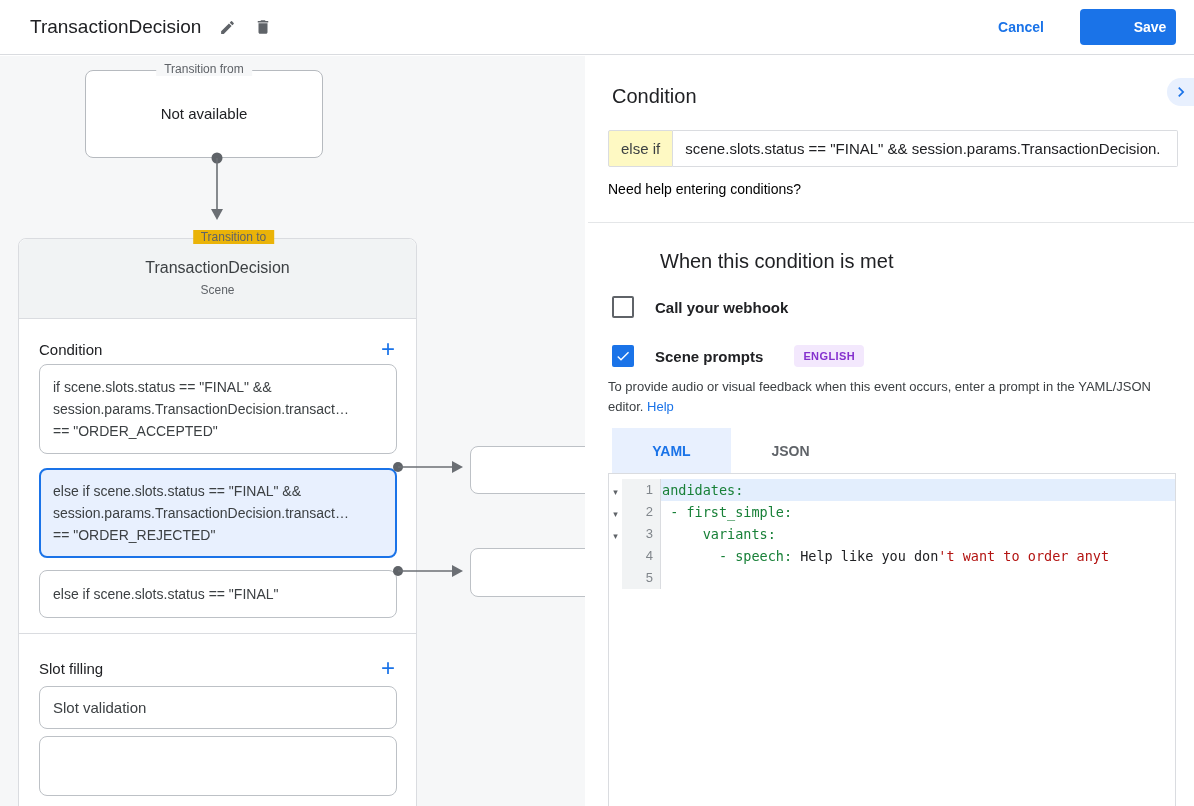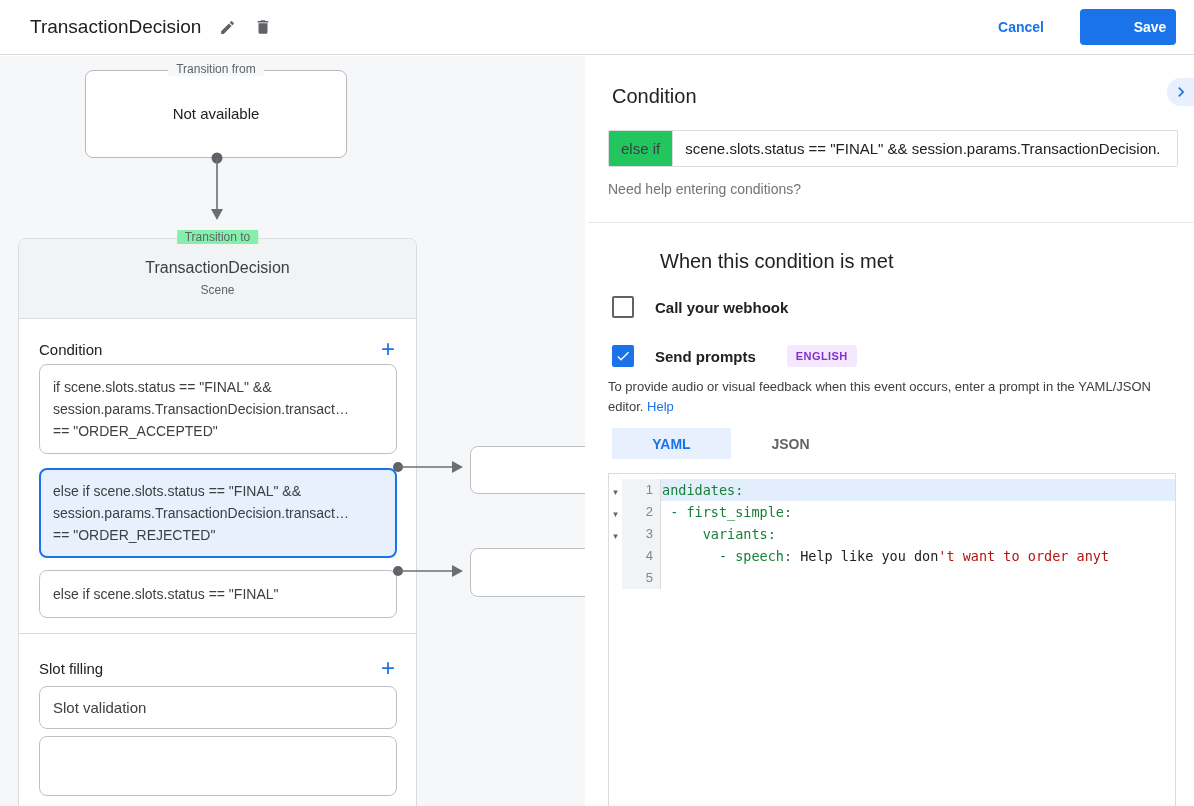--- a/index.html
+++ b/index.html
@@ -18,30 +18,30 @@
   .topbar-spacer { flex:1; }
   .cancel-btn { background:none; border:none; color:#1a73e8; font-family:"Liberation Sans",sans-serif;
                 font-size:14px; font-weight:bold; cursor:pointer; margin-right:36px; }
   .save-btn { background:#1a73e8; border:none; color:#fff; font-family:"Liberation Sans",sans-serif;
               font-size:14px; font-weight:bold; border-radius:4px; width:96px; height:36px; cursor:pointer;padding-left:44px; }
 
   
   .canvas { position:absolute; top:56px; left:0; width:585px; height:750px; background:#f6f7f8; overflow:hidden; }
   .connectors { position:absolute; top:0; left:0; width:585px; height:750px; pointer-events:none; z-index:3; }
 
-  .from-box { position:absolute; left:85px; top:14px; width:262px; height:88px; background:#fff;
+  .from-box { position:absolute; left:85px; top:14px; width:238px; height:88px; background:#fff;
               border:1px solid #b6babf; border-radius:8px; z-index:1; }
   .legend { position:absolute; top:-9px; left:50%; transform:translateX(-50%); font-size:12px;
             color:#5f6368; padding:0 8px; white-space:nowrap; }
   .from-box .legend { background:#f6f7f8; }
   .from-box .from-value { display:block; text-align:center; margin-top:34px; font-size:15px; color:#202124; }
 
   .scene-card { position:absolute; left:18px; top:182px; width:399px; height:640px; background:#fff;
                 border:1px solid #dadce0; border-radius:8px 8px 0 0; z-index:1; }
-  .scene-card .legend { background:#86efac; }
+  .scene-card .legend { background:#eab308;margin-left:16px; }
   .scene-head { height:80px; background:#f1f3f4; border-bottom:1px solid #dadce0; border-radius:8px 8px 0 0; text-align:center; }
   .scene-title { display:block; padding-top:20px; font-size:16px; color:#3c4043; }
   .scene-subtitle { display:block; padding-top:6px; font-size:12px; color:#5f6368; }
 
   .row-label { font-size:15px; color:#202124; }
   .plus-btn { background:none; border:none; cursor:pointer; width:24px; height:24px; position:relative; }
   .plus-icon::before { content:"+"; font-size:24px; font-weight:400; color:#1a73e8; line-height:22px; }
   .on-enter-row { height:60px; display:flex; align-items:center; justify-content:space-between;
                   padding:0 16px 0 20px; border-bottom:1px solid #dadce0; }
   .section-label-row { display:flex; align-items:center; justify-content:space-between; padding:18px 16px 3px 20px; }
@@ -64,44 +64,44 @@
   .target-box.t2 { top:492px; height:49px; }
 
   
   .panel { position:absolute; top:56px; left:585px; width:609px; height:750px; background:#fff; }
   .panel-heading { margin:29px 0 0 27px; font-size:20px; font-weight:400; color:#202124; }
   .collapse-btn { position:absolute; top:22px; right:0; width:27px; height:28px; background:#e8f0fe;
                   border:none; border-radius:14px 0 0 14px; cursor:pointer; display:flex; align-items:center; justify-content:center; }
   .collapse-btn svg { fill:#1a73e8; }
 
   .cond-input-row { position:absolute; top:74px; left:23px; right:16px; display:flex; height:37px; }
-  .cond-prefix { background:#22c55e; border:1px solid #dadce0; border-radius:2px 0 0 2px; font-size:15px;
+  .cond-prefix { background:#fef9c3; border:1px solid #dadce0; border-radius:2px 0 0 2px; font-size:15px;
                  color:#3c4043; display:flex; align-items:center; padding:0 12px; white-space:nowrap; }
   .cond-input { flex:1; border:1px solid #dadce0; border-left:none; border-radius:0 2px 2px 0; font-size:15px;
                 color:#202124; padding:0 12px; font-family:"Liberation Sans",sans-serif; outline:none; min-width:0; }
-  .help-link { position:absolute; top:125px; left:23px; font-size:14px; color:#737373; text-decoration:none; }
+  .help-link { position:absolute; top:125px; left:23px; font-size:14px; color:#000000; text-decoration:none; }
   .panel-divider { position:absolute; top:166px; left:3px; right:0; border-top:1px solid #e4e6e8; }
 
   .when-heading { position:absolute; top:194px; left:27px; font-size:20px; font-weight:400; color:#202124;margin-left:48px; }
   .check-row { position:absolute; left:27px; display:flex; align-items:center; }
   .check-row.webhook { top:240px; }
   .check-row.prompts { top:289px; }
   .checkbox { width:22px; height:22px; border-radius:2px; margin-right:21px; cursor:pointer; flex:none; }
   .checkbox.unchecked { border:2px solid #5f6368; background:#fff; }
   .checkbox.checked { background:#1a73e8; display:flex; align-items:center; justify-content:center; }
   .checkbox.checked svg { fill:#fff; }
   .check-label { font-size:15px; font-weight:bold; color:#202124; }
   .lang-badge { margin-left:31px; background:#f3e8fd; color:#8430ce; font-size:11px; font-weight:bold;
                 letter-spacing:.4px; padding:5px 9px; border-radius:4px; }
 
   .helper-text { position:absolute; top:321px; left:23px; width:560px; font-size:13px; line-height:20px; color:#3c4043; }
   .helper-text a { color:#1a73e8; text-decoration:none; }
 
   .tabs { position:absolute; top:372px; left:27px; display:flex; }
-  .tab { width:119px; height:31px; border:none; background:none; font-family:"Liberation Sans",sans-serif;
+  .tab { width:119px; height:46px; border:none; background:none; font-family:"Liberation Sans",sans-serif;
          font-size:14px; font-weight:bold; cursor:pointer; }
   .tab.active { background:#e8f0fe; color:#1a73e8; }
   .tab.inactive { color:#5f6368; }
 
   
   .editor { position:absolute; top:417px; left:23px; right:18px; bottom:0; border:1px solid #dadce0;
             border-bottom:none; background:#fff; overflow:hidden; padding-top:5px; }
   .ed-row { display:flex; height:22px; align-items:stretch; }
   .ed-fold { width:13px; background:#fff; display:flex; align-items:center; justify-content:center; flex:none; }
   .fold-icon::before { content:"▾"; font-size:9px; color:#5f6368; }
@@ -228,21 +228,21 @@
       <span class="checkbox unchecked"></span>
       <span class="check-label">Call your webhook</span>
     </div>
 
     <div class="check-row prompts">
       <span class="checkbox checked">
         <svg width="16" height="16" viewBox="0 0 24 24">
             <path d="M9 16.17L4.83 12l-1.42 1.41L9 19 21 7l-1.41-1.41z"></path>
           </svg>
       </span>
-      <span class="check-label">Send prompts</span>
+      <span class="check-label">Scene prompts</span>
       <span class="lang-badge">ENGLISH</span>
     </div>
 
     <p class="helper-text"><span>To provide audio or visual feedback when this event occurs, enter a prompt in the YAML/JSON editor. </span><a href="#">Help</a></p>
 
     <div class="tabs">
       <button class="tab active">YAML</button>
       <button class="tab inactive">JSON</button>
     </div>
 

